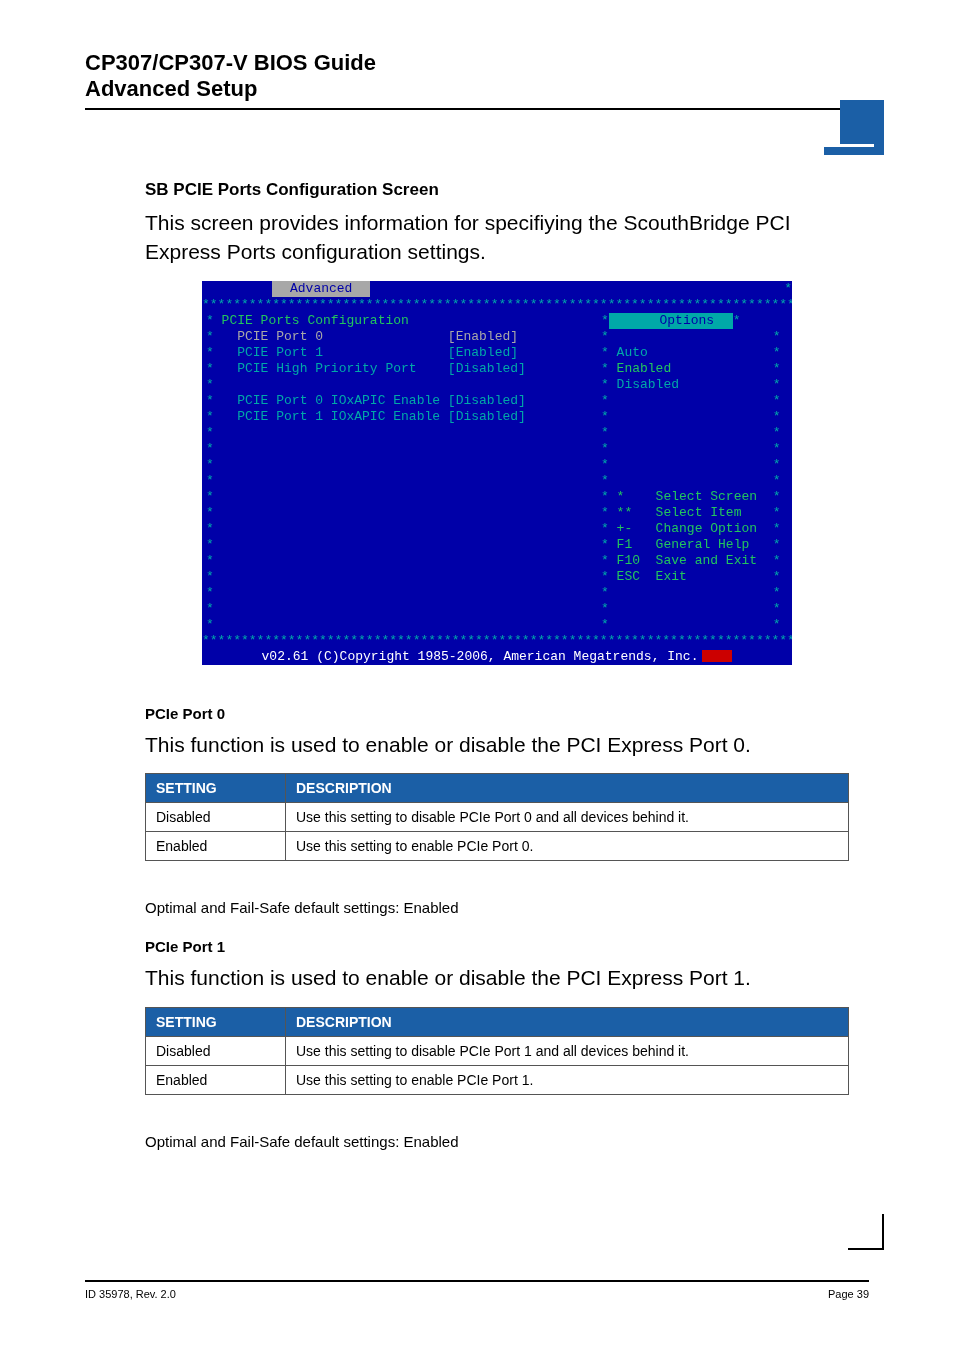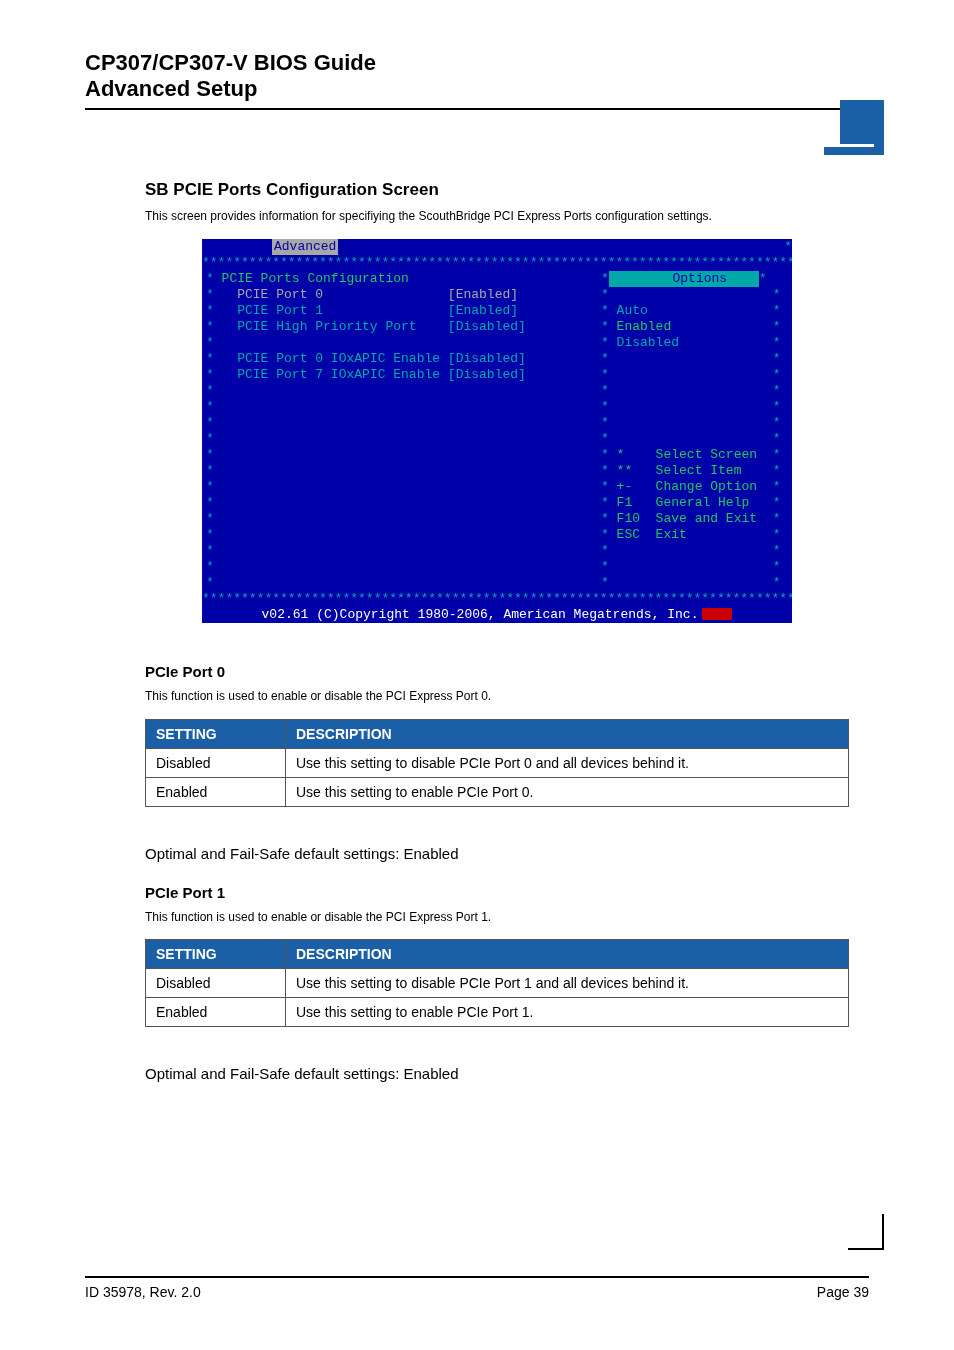--- a/index.html
+++ b/index.html
@@ -8,27 +8,27 @@
   .header-row { display: flex; justify-content: space-between; align-items: flex-start; flex-direction: column; }
   .header-left { font-size: 22px; font-weight: bold; }
   .header-right { font-size: 22px; font-weight: bold; text-align: right; }
   .header-rule { border: none; border-top: 2px solid #000; margin-top: 6px; margin-bottom: 30px; }
   .corner-logo { position: absolute; top: 100px; right: 70px; width: 60px; height: 55px; }
   .corner-logo .blue-block { background: #1b5fa6; width: 44px; height: 44px; position: absolute; right: 0; top: 0; }
   .corner-logo .v-bar { background: #1b5fa6; width: 10px; height: 55px; position: absolute; right: 0; top: 0; }
   .corner-logo .h-bar { background: #1b5fa6; width: 60px; height: 8px; position: absolute; bottom: 0; right: 0; }
   .content { padding: 40px 20px 0 60px; }
   .section-title { font-size: 17px; font-weight: bold; margin-bottom: 8px; }
-  .body-text { font-size: 12px; line-height: 1.4; margin-bottom: 14px; }
+  .body-text { font-size: 21px; line-height: 1.4; margin-bottom: 14px; }
 
   
   .bios { width: 590px; margin: 4px auto 40px auto; font-family: "Courier New", monospace; font-size: 13px; line-height: 16px; }
   .bios-top { background: #0000a8; color: #fff; display: flex; }
   .bios-top .tab-gap { width: 70px; height: 16px; }
-  .bios-top .tab { background: #a8a8a8; color: #0000a8; padding: 0 2px; }
+  .bios-top .tab { background: #a8a8a8; color: #0000a8; padding: 0 18px; }
   .bios-top .tab-right { flex: 1; height: 16px; text-align: right; }
   .bios-border-row { background: #0000a8; color: #00a8a8; letter-spacing: 0; white-space: pre; overflow: hidden; height: 16px; }
   .bios-body { background: #0000a8; display: flex; }
   .bios-left { width: 395px; padding: 0 4px; }
   .bios-right { width: 195px; padding: 0 4px; }
   .bios-line { white-space: pre; height: 16px; }
   .bios-line .star { color: #00a8a8; }
   .bios-line .white { color: #22c55e; }
   .bios-line .cyan { color: #00a8a8; }
   .bios-line .grey { color: #a8a8a8; background: #0000a8; }
@@ -38,21 +38,21 @@
 
   .sub-title { font-size: 15px; font-weight: bold; margin-bottom: 8px; }
   table.settings { width: 100%; border-collapse: collapse; margin-bottom: 6px; font-size: 14px; }
   table.settings th { background: #1b5fa6; color: #fff; text-align: left; padding: 6px 10px; border: 1px solid #555; font-weight: bold; }
   table.settings td { border: 1px solid #555; padding: 6px 10px; }
   table.settings .col-setting { width: 140px; }
   .defaults { font-size: 15px; margin-bottom: 22px; margin-top: 38px; }
 
   .footer { position: absolute; bottom: 50px; left: 85px; right: 85px; }
   .footer-rule { border: none; border-top: 2px solid #000; margin-bottom: 6px; }
-  .footer-row { display: flex; justify-content: space-between; font-size: 14px; }
+  .footer-row { display: flex; justify-content: space-between; font-size: 11px; }
   .page-corner { position: absolute; right: 70px; bottom: 100px; width: 36px; height: 36px; }
   .page-corner .pv { position: absolute; right: 0; bottom: 0; width: 2px; height: 36px; background: #000; }
   .page-corner .ph { position: absolute; right: 0; bottom: 0; width: 36px; height: 2px; background: #000; }
 </style>
 </head>
 <body>
 
 <div class="page">
 
   <div class="header-row">
@@ -80,37 +80,37 @@
       </div>
       <div class="bios-border-row">****************************************************************************</div>
       <div class="bios-body">
         <div class="bios-left" id="bios-left">
             <div class="bios-line"><span class="star">*</span><span class="white"> PCIE Ports Configuration     </span><span class="white"></span></div>
             <div class="bios-line"><span class="star">*</span><span class="grey">   PCIE Port 0                </span><span class="grey">[Enabled]</span></div>
             <div class="bios-line"><span class="star">*</span><span class="cyan">   PCIE Port 1                </span><span class="cyan">[Enabled]</span></div>
             <div class="bios-line"><span class="star">*</span><span class="cyan">   PCIE High Priority Port    </span><span class="cyan">[Disabled]</span></div>
             <div class="bios-line"><span class="star">*</span><span class="cyan">                              </span><span class="cyan"></span></div>
             <div class="bios-line"><span class="star">*</span><span class="cyan">   PCIE Port 0 IOxAPIC Enable </span><span class="cyan">[Disabled]</span></div>
-            <div class="bios-line"><span class="star">*</span><span class="cyan">   PCIE Port 7 IOxAPIC Enable </span><span class="cyan">[Disabled]</span></div>
+            <div class="bios-line"><span class="star">*</span><span class="cyan">   PCIE Port 1 IOxAPIC Enable </span><span class="cyan">[Disabled]</span></div>
             <div class="bios-line"><span class="star">*</span><span class="cyan">                              </span><span class="cyan"></span></div>
             <div class="bios-line"><span class="star">*</span><span class="cyan">                              </span><span class="cyan"></span></div>
             <div class="bios-line"><span class="star">*</span><span class="cyan">                              </span><span class="cyan"></span></div>
             <div class="bios-line"><span class="star">*</span><span class="cyan">                              </span><span class="cyan"></span></div>
             <div class="bios-line"><span class="star">*</span><span class="cyan">                              </span><span class="cyan"></span></div>
             <div class="bios-line"><span class="star">*</span><span class="cyan">                              </span><span class="cyan"></span></div>
             <div class="bios-line"><span class="star">*</span><span class="cyan">                              </span><span class="cyan"></span></div>
             <div class="bios-line"><span class="star">*</span><span class="cyan">                              </span><span class="cyan"></span></div>
             <div class="bios-line"><span class="star">*</span><span class="cyan">                              </span><span class="cyan"></span></div>
             <div class="bios-line"><span class="star">*</span><span class="cyan">                              </span><span class="cyan"></span></div>
             <div class="bios-line"><span class="star">*</span><span class="cyan">                              </span><span class="cyan"></span></div>
             <div class="bios-line"><span class="star">*</span><span class="cyan">                              </span><span class="cyan"></span></div>
             <div class="bios-line"><span class="star">*</span><span class="cyan">                              </span><span class="cyan"></span></div>
           </div>
         <div class="bios-right" id="bios-right">
-            <div class="bios-line"><span class="star">*</span><span class="opt-head" style="display:inline-block;width:150px;padding-left:32px;">Options</span><span class="star">*</span></div>
+            <div class="bios-line"><span class="star">*</span><span class="opt-head" style="display:inline-block;width:124px;padding-left:32px;">Options</span><span class="star">*</span></div>
             <div class="bios-line"><span class="star">*</span><span class="cyan">                     </span><span class="star">*</span></div>
             <div class="bios-line"><span class="star">*</span><span class="cyan"> Auto                </span><span class="star">*</span></div>
             <div class="bios-line"><span class="star">*</span><span class="white"> Enabled             </span><span class="star">*</span></div>
             <div class="bios-line"><span class="star">*</span><span class="cyan"> Disabled            </span><span class="star">*</span></div>
             <div class="bios-line"><span class="star">*</span><span class="cyan">                     </span><span class="star">*</span></div>
             <div class="bios-line"><span class="star">*</span><span class="cyan">                     </span><span class="star">*</span></div>
             <div class="bios-line"><span class="star">*</span><span class="cyan">                     </span><span class="star">*</span></div>
             <div class="bios-line"><span class="star">*</span><span class="cyan">                     </span><span class="star">*</span></div>
             <div class="bios-line"><span class="star">*</span><span class="cyan">                     </span><span class="star">*</span></div>
             <div class="bios-line"><span class="star">*</span><span class="cyan">                     </span><span class="star">*</span></div>
@@ -120,21 +120,21 @@
             <div class="bios-line"><span class="star">*</span><span class="white"> F1   General Help   </span><span class="star">*</span></div>
             <div class="bios-line"><span class="star">*</span><span class="white"> F10  Save and Exit  </span><span class="star">*</span></div>
             <div class="bios-line"><span class="star">*</span><span class="white"> ESC  Exit           </span><span class="star">*</span></div>
             <div class="bios-line"><span class="star">*</span><span class="cyan">                     </span><span class="star">*</span></div>
             <div class="bios-line"><span class="star">*</span><span class="cyan">                     </span><span class="star">*</span></div>
             <div class="bios-line"><span class="star">*</span><span class="cyan">                     </span><span class="star">*</span></div>
           </div>
       </div>
       <div class="bios-border-row">****************************************************************************</div>
       <div class="bios-footer">
-        <span>v02.61 (C)Copyright 1980-2006, American Megatrends, Inc.</span><span class="orange-bar"></span>
+        <span>v02.61 (C)Copyright 1985-2006, American Megatrends, Inc.</span><span class="orange-bar"></span>
       </div>
     </div>
 
     <div class="sub-title">PCIe Port 0</div>
     <div class="body-text">This function is used to enable or disable the PCI Express Port 0.</div>
     <table class="settings">
       <tbody>
           <tr>
         <th class="col-setting">SETTING</th>
         <th>DESCRIPTION</th>

